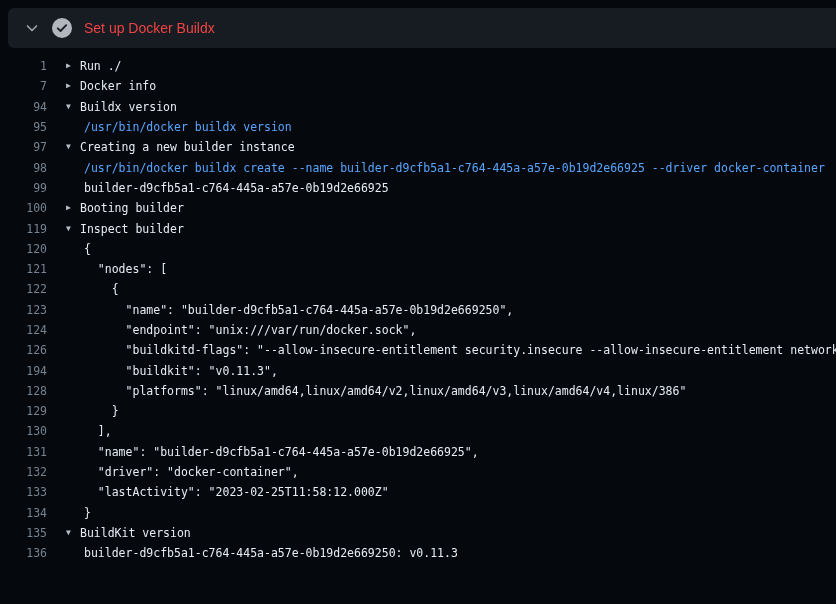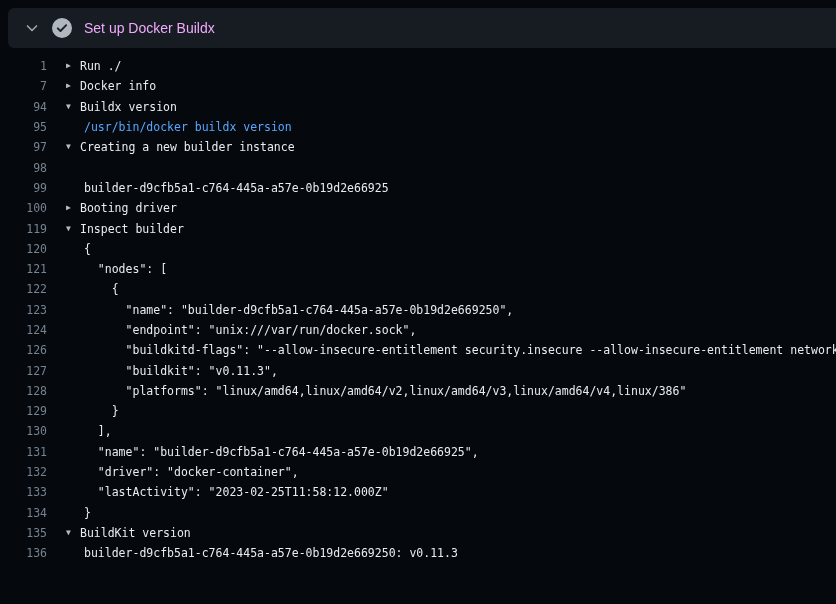--- a/index.html
+++ b/index.html
@@ -24,21 +24,21 @@
     display: flex; align-items: center; justify-content: center;
     flex: 0 0 auto;
   }
   .status-circle {
     margin-left: 12px;
     width: 20px; height: 20px;
     flex: 0 0 auto;
   }
   .step-title {
     margin-left: 12px;
-    color: #f0abfc;
+    color: #ef4444;
     font-size: 14px;
     font-weight: 500;
     white-space: nowrap;
   }
   .log-area {
     position: absolute;
     left: 0; top: 48px; right: 0; bottom: 0;
     padding-top: 8px;
     font-family: "DejaVu Sans Mono", "Liberation Mono", monospace;
     font-size: 11.5px;
@@ -115,30 +115,31 @@
     <span class="txt">/usr/bin/docker buildx version</span>
   </div>
     <div class="row group">
     <a class="num">97</a>
     <span class="arrow">▼</span>
     <span class="txt">Creating a new builder instance</span>
   </div>
     <div class="row command">
     <a class="num">98</a>
     <span class="arrow"></span>
+    <span class="txt">/usr/bin/docker buildx create --name builder-d9cfb5a1-c764-445a-a57e-0b19d2e66925 --driver docker-container</span>
   </div>
     <div class="row output">
     <a class="num">99</a>
     <span class="arrow"></span>
     <span class="txt">builder-d9cfb5a1-c764-445a-a57e-0b19d2e66925</span>
   </div>
     <div class="row group">
     <a class="num">100</a>
     <span class="arrow">▶</span>
-    <span class="txt">Booting driver</span>
+    <span class="txt">Booting builder</span>
   </div>
     <div class="row group">
     <a class="num">119</a>
     <span class="arrow">▼</span>
     <span class="txt">Inspect builder</span>
   </div>
     <div class="row output">
     <a class="num">120</a>
     <span class="arrow"></span>
     <span class="txt">{</span>
@@ -162,21 +163,21 @@
     <a class="num">124</a>
     <span class="arrow"></span>
     <span class="txt">      "endpoint": "unix:///var/run/docker.sock",</span>
   </div>
     <div class="row output">
     <a class="num">126</a>
     <span class="arrow"></span>
     <span class="txt">      "buildkitd-flags": "--allow-insecure-entitlement security.insecure --allow-insecure-entitlement network.host",</span>
   </div>
     <div class="row output">
-    <a class="num">127</a>
+    <a class="num">194</a>
     <span class="arrow"></span>
     <span class="txt">      "buildkit": "v0.11.3",</span>
   </div>
     <div class="row output">
     <a class="num">128</a>
     <span class="arrow"></span>
     <span class="txt">      "platforms": "linux/amd64,linux/amd64/v2,linux/amd64/v3,linux/amd64/v4,linux/386"</span>
   </div>
     <div class="row output">
     <a class="num">129</a>

